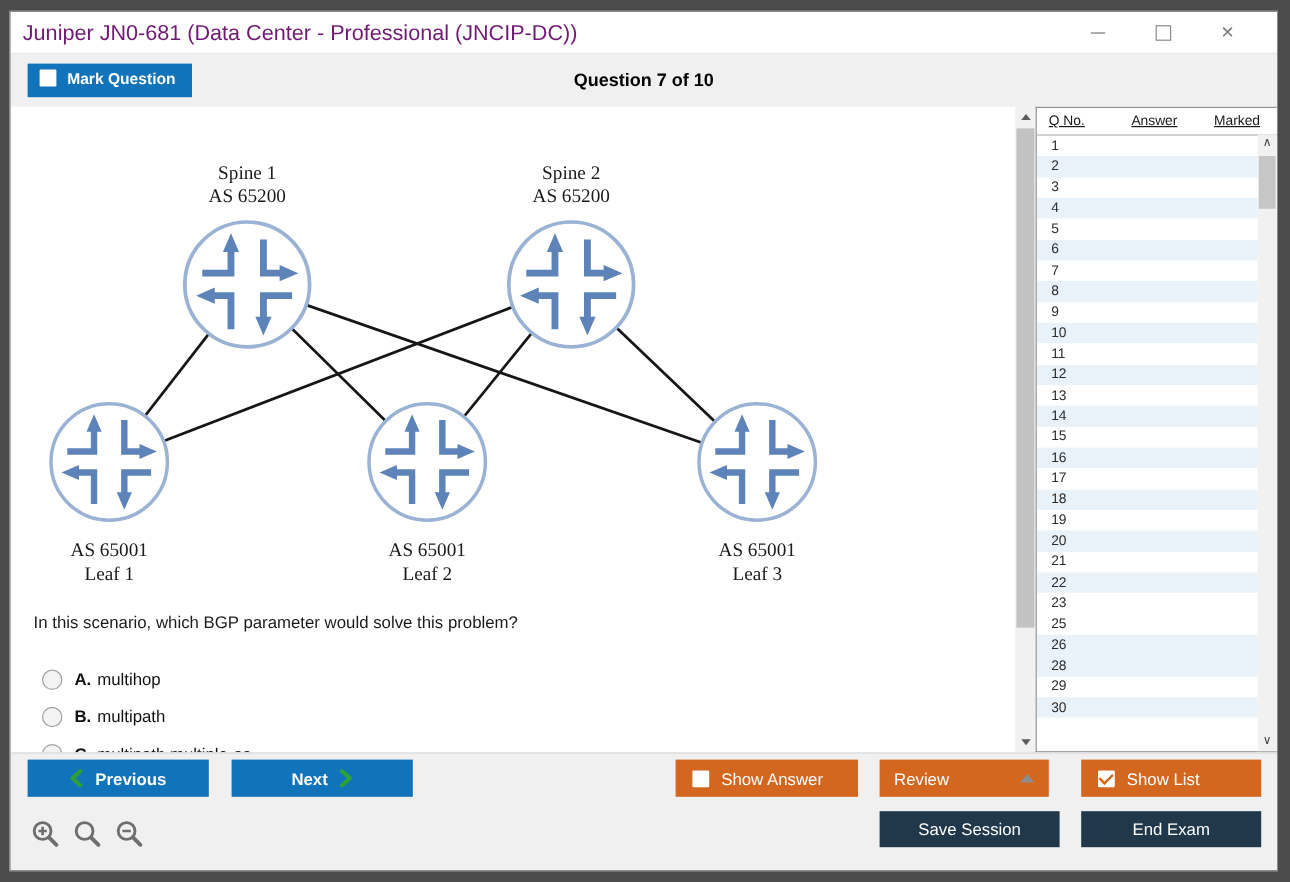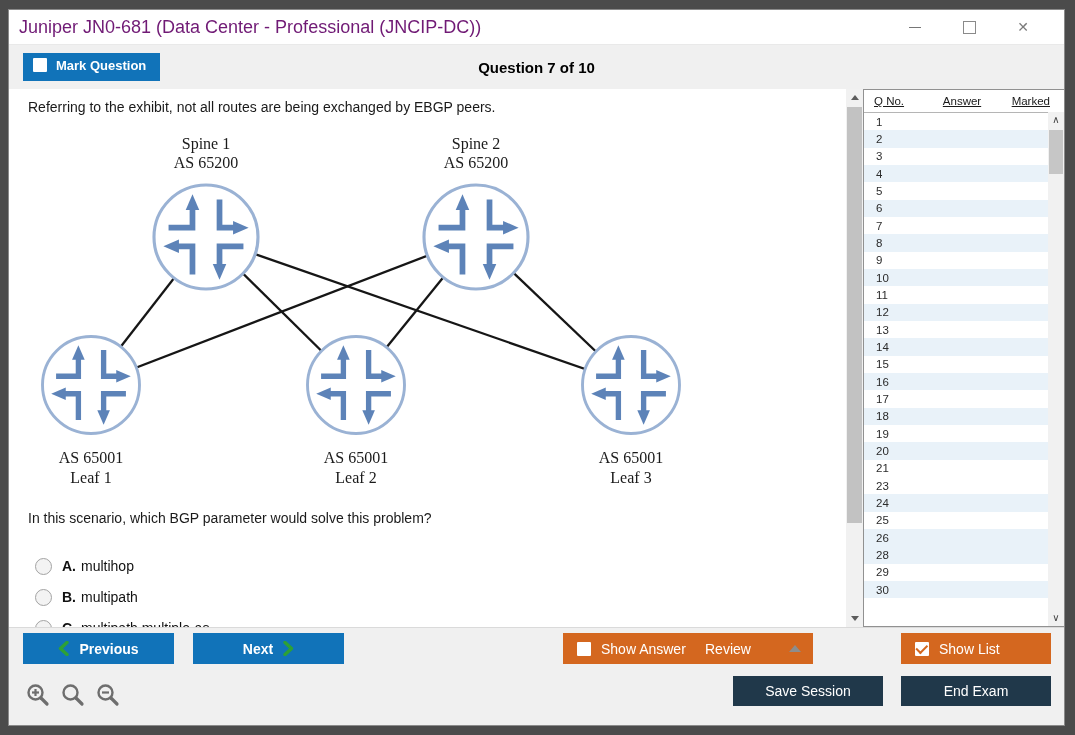--- a/index.html
+++ b/index.html
@@ -69,21 +69,21 @@
   .sb-thumb-side{position:absolute;left:1px;top:18px;width:14px;height:44px;background:#c6c6c6;}
   
   .footer{flex:0 0 97px;background:#f0f0f0;border-top:1px solid #dadada;position:relative;}
   .btn{display:flex;align-items:center;justify-content:center;box-sizing:border-box;cursor:pointer;color:#fff;}
   .btn-blue{background:#1173b9;font-weight:700;font-size:14px;gap:10px;}
   .btn-orange{background:#d4671f;font-size:14px;}
   .btn-navy{background:#20384a;font-size:14px;}
   .prev{position:absolute;left:14px;top:5px;width:151px;height:31px;}
   .next{position:absolute;left:184px;top:5px;width:151px;height:31px;}
   .show-answer{position:absolute;left:554px;top:5px;width:152px;height:31px;justify-content:flex-start;padding-left:14px;gap:10px;}
-  .review{position:absolute;left:684px;top:5px;width:120px;height:31px;justify-content:flex-start;padding-left:12px;}
+  .review{position:absolute;left:724px;top:5px;width:141px;height:31px;justify-content:flex-start;padding-left:12px;}
   .show-list{position:absolute;left:892px;top:5px;width:150px;height:31px;justify-content:flex-start;padding-left:14px;gap:10px;}
   .save-session{position:absolute;left:724px;top:48px;width:150px;height:30px;}
   .end-exam{position:absolute;left:892px;top:48px;width:150px;height:30px;}
   .dropup-tri{position:absolute;right:12px;top:12px;width:0;height:0;border-left:6px solid transparent;border-right:6px solid transparent;border-bottom:7px solid #8d8d8d;}
   .checkmark{width:9px;height:5px;border-left:2.2px solid #d4671f;border-bottom:2.2px solid #d4671f;transform:rotate(-45deg) translate(0,-1px);display:block;}
   .zoom-icons{position:absolute;left:16px;top:54px;display:flex;gap:9px;}
   .zoom-ic{width:26px;height:26px;cursor:pointer;}
 </style>
 </head>
 <body>
@@ -109,21 +109,20 @@
     <div class="mark-btn">
       <span class="cbx"></span>
       <span>Mark Question</span>
     </div>
     <div class="q-counter">Question 7 of 10</div>
   </div>
 
   <div class="content">
 
     <div class="main">
-      <div class="q-text">Referring to the exhibit, not all routes are being exchanged by EBGP peers.</div>
 
       <svg class="diagram" width="700" height="362" viewBox="0 0 700 362">
         <defs>
           <g id="router">
             <circle r="50" fill="#ffffff" stroke="#9ab2d4" stroke-width="3"></circle>
             <g stroke="#5d83b8" stroke-width="5.5" fill="none">
               <polyline points="-36,-9 -13,-9 -13,-27"></polyline>
               <polyline points="13,-36 13,-9 27,-9"></polyline>
               <polyline points="36,9 13,9 13,27"></polyline>
               <polyline points="-13,36 -13,9 -27,9"></polyline>
@@ -295,27 +294,27 @@
           <div class="qrow alt">
             <span class="qc1">20</span>
             <span class="qc2"></span>
             <span class="qc3"></span>
           </div>
           <div class="qrow">
             <span class="qc1">21</span>
             <span class="qc2"></span>
             <span class="qc3"></span>
           </div>
+          <div class="qrow alt">
+            <span class="qc1">22</span>
+            <span class="qc2"></span>
+            <span class="qc3"></span>
+          </div>
           <div class="qrow">
             <span class="qc1">23</span>
-            <span class="qc2"></span>
-            <span class="qc3"></span>
-          </div>
-          <div class="qrow alt">
-            <span class="qc1">24</span>
             <span class="qc2"></span>
             <span class="qc3"></span>
           </div>
           <div class="qrow">
             <span class="qc1">25</span>
             <span class="qc2"></span>
             <span class="qc3"></span>
           </div>
           <div class="qrow alt">
             <span class="qc1">26</span>

